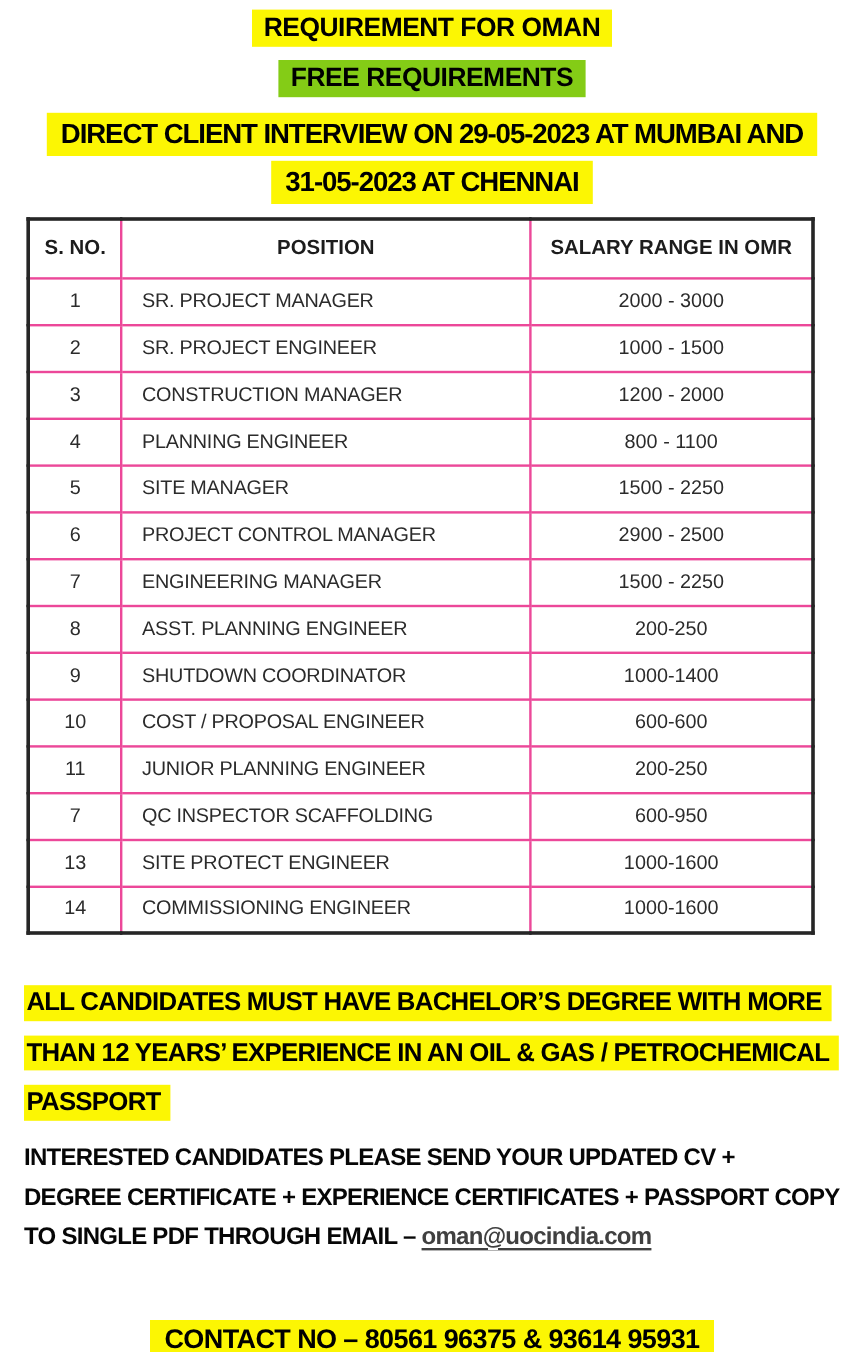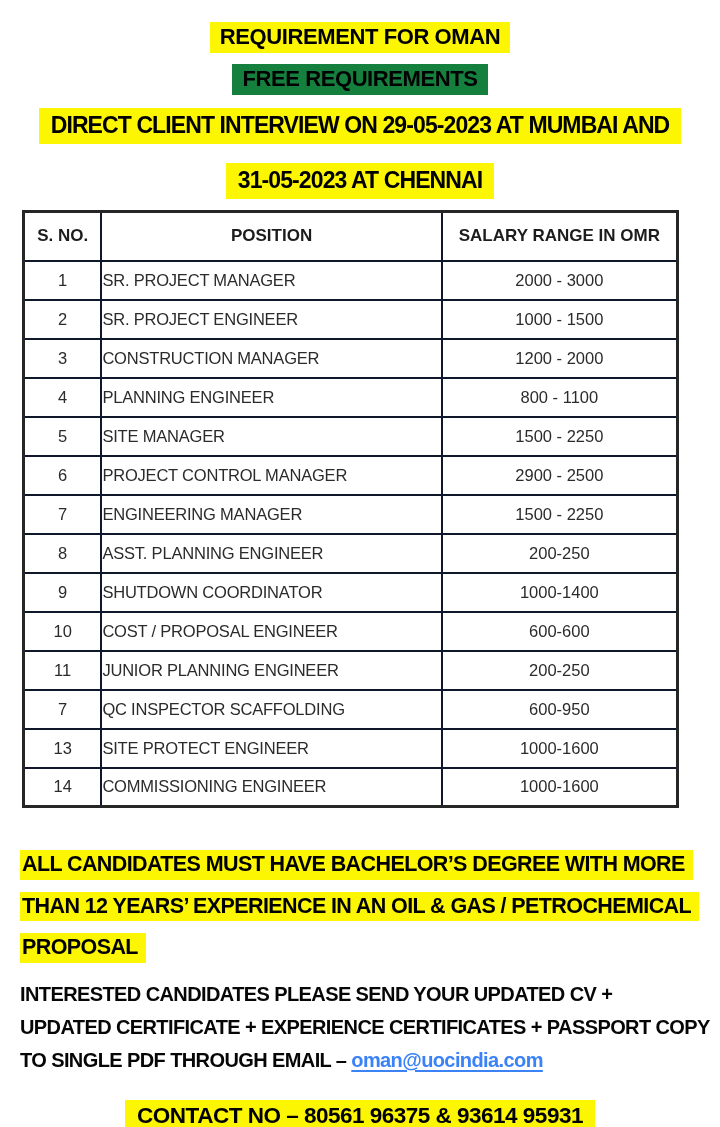--- a/index.html
+++ b/index.html
@@ -6,85 +6,85 @@
   html, body { background: #ffffff; }
   body {
     width: 720px; height: 1127px;
     position: relative; overflow: hidden;
     font-family: "Liberation Sans", sans-serif;
     color: #000;
   }
   .page { width: 720px; height: 1127px; position: relative; }
 
   
-  .titles { text-align: center; padding-top: 22px; }
+  .titles { text-align: center; padding-top: 8px; }
   .title-line { line-height: 1; }
   mark { color: #000; }
   .hl-yellow { background: #fcf603; }
-  .hl-green  { background: #15803d; }
+  .hl-green  { background: #84cc16; }
   .t1 {
     display: inline-block;
     font-size: 22px; font-weight: bold; letter-spacing: -0.4px;
     padding: 4px 10px 5px;
   }
   .ml1 { margin-bottom: 11px; }
   .ml2 { margin-bottom: 13px; }
   .t2 {
     display: inline-block;
     font-size: 23px; font-weight: bold; letter-spacing: -0.9px;
     padding: 6px 12px 7px;
   }
-  .ml3 { margin-bottom: 19px; }
+  .ml3 { margin-bottom: 4px; }
 
   
   table.positions {
     border-collapse: collapse;
     margin: 11px 0 0 22px;
     border: 3px solid #262626;
     table-layout: fixed;
     width: 657px;
   }
   table.positions th, table.positions td {
-    border: 2px solid #0f172a;
+    border: 2px solid #ec4899;
     background: #fff;
   }
   table.positions th {
     height: 49px;
     font-size: 17px; font-weight: bold; color: #1c1c1c;
     text-align: center; vertical-align: middle;
   }
   table.positions td {
     height: 39px;
     font-size: 16.5px; color: #2b2b2b;
     vertical-align: middle;
   }
   .w-sno { width: 73px; }
   .w-pos { width: 319px; }
   .w-sal { width: 221px; }
   .c-sno { text-align: center; }
-  .c-pos { text-align: left; padding-left: 0; letter-spacing: -0.2px; margin-left: 16px; }
+  .c-pos { text-align: left; padding-left: 16px; letter-spacing: -0.2px; margin-left: 16px; }
   .c-sal { text-align: center; }
 
   
   .eligibility { margin: 42px 0 0 20px; }
   .elig-line { line-height: 1; margin-bottom: 12px; }
   .elig-line mark {
     display: inline-block;
     font-size: 21.5px; font-weight: bold; letter-spacing: -0.6px;
     padding: 4px 8px 4px 2px;
   }
 
   
   .instructions {
     margin: 15px 0 0 20px;
     font-size: 20px; font-weight: bold; letter-spacing: -0.6px;
     line-height: 33px; color: #060606;
   }
   .email {
-    color: #3b82f6;
+    color: #404040;
     text-decoration: underline;
     text-underline-offset: 3px;
     text-decoration-thickness: 2px;
     cursor: pointer;
   }
 
   
   .contact-wrap {
     position: absolute; left: 0; right: 0; top: 1100px;
     text-align: center; line-height: 1;
@@ -198,27 +198,27 @@
   </table>
 
   <div class="eligibility">
     <div class="elig-line">
       <mark class="hl-yellow">ALL CANDIDATES MUST HAVE BACHELOR’S DEGREE WITH MORE</mark>
     </div>
     <div class="elig-line">
       <mark class="hl-yellow">THAN 12 YEARS’ EXPERIENCE IN AN OIL &amp; GAS / PETROCHEMICAL</mark>
     </div>
     <div class="elig-line">
-      <mark class="hl-yellow">PROPOSAL</mark>
+      <mark class="hl-yellow">PASSPORT</mark>
     </div>
   </div>
 
   <div class="instructions">
     <div>INTERESTED CANDIDATES PLEASE SEND YOUR UPDATED CV +</div>
-    <div>UPDATED CERTIFICATE + EXPERIENCE CERTIFICATES + PASSPORT COPY</div>
+    <div>DEGREE CERTIFICATE + EXPERIENCE CERTIFICATES + PASSPORT COPY</div>
     <div>
       <span>TO SINGLE PDF THROUGH EMAIL – </span><a class="email">oman@uocindia.com</a>
     </div>
   </div>
 
   <div class="contact-wrap">
     <mark class="hl-yellow">CONTACT NO – 80561 96375 &amp; 93614 95931</mark>
   </div>
 
 </div>

